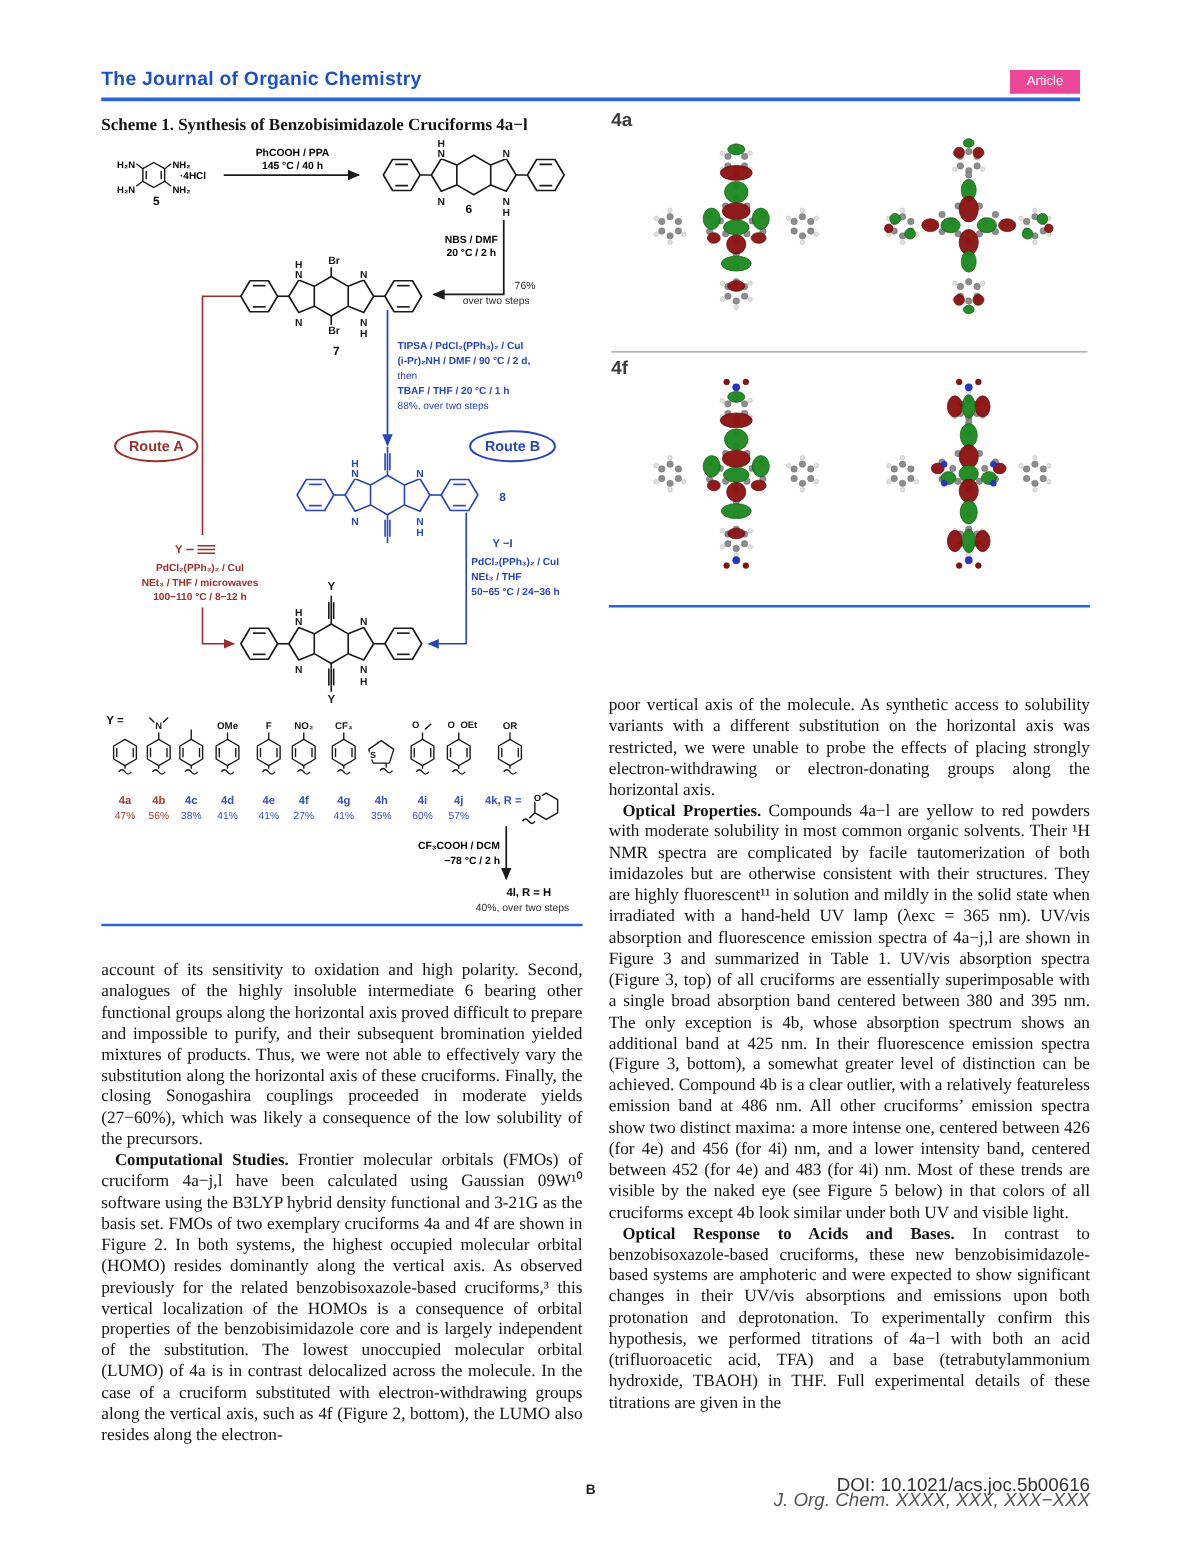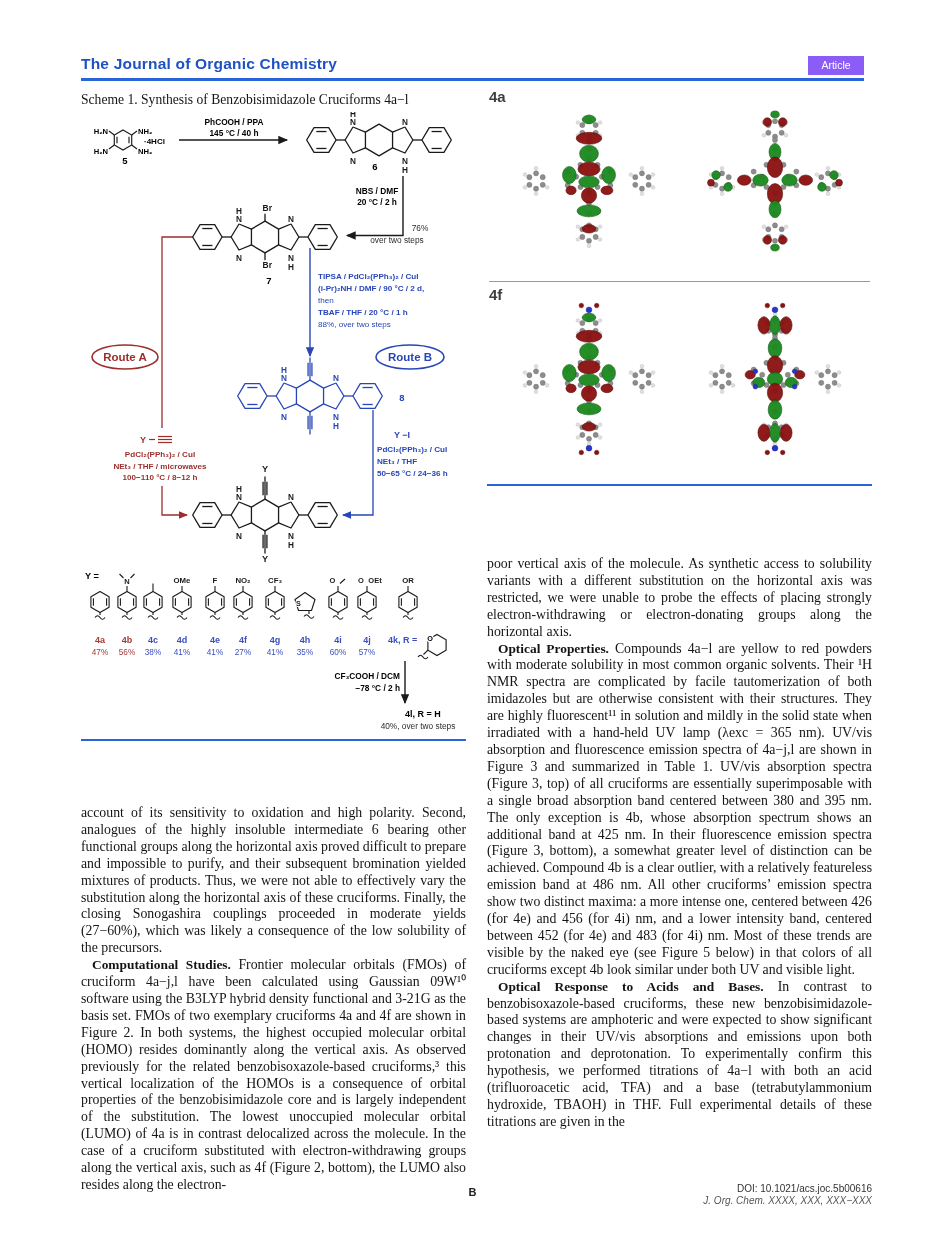--- a/index.html
+++ b/index.html
@@ -1,51 +1,51 @@
 <!DOCTYPE html>
 <html><head>
 <meta charset="utf-8">
 <style>
   html,body{margin:0;padding:0;background:#9a9a9a;}
   .page{position:relative;width:945px;height:1245px;background:#ffffff;overflow:hidden;
         font-family:"Liberation Serif",serif;color:#141414;}
   
   .jtitle{position:absolute;left:81px;top:55px;font-family:"Liberation Sans",sans-serif;
           font-weight:bold;font-size:15.5px;color:#1d52c4;letter-spacing:.2px;}
-  .badge{position:absolute;right:81px;top:56px;width:56px;height:19px;background:#8b5cf6;
+  .badge{position:absolute;right:81px;top:56px;width:56px;height:19px;background:#ec4899;
          color:#fff;font-family:"Liberation Sans",sans-serif;font-size:10.5px;line-height:19px;
          text-align:center;}
   .hrule{position:absolute;left:81px;right:81px;top:78px;height:2.5px;background:#2b63d9;}
   
-  .scheme-title{position:absolute;left:81px;top:92px;width:390px;font-weight:normal;font-size:13.6px;}
+  .scheme-title{position:absolute;left:81px;top:92px;width:390px;font-weight:bold;font-size:13.6px;}
   #scheme-svg{position:absolute;left:81px;top:112px;width:384px;height:628px;}
   .scheme-rule{position:absolute;left:81px;top:739px;width:385px;height:2px;background:#2b63d9;}
   
   .col{position:absolute;width:385px;font-size:13.8px;line-height:16.9px;text-align:justify;}
-  #col-left{left:81px;top:805px;}
+  #col-left{left:81px;top:768px;}
   #col-right{left:487px;top:556px;}
   .para{margin:0;}
   .para.ind{text-indent:11px;}
   .rhead{font-family:Liberation Serif, serif;font-weight:bold;font-size:13.4px;}
   
   .figure{position:absolute;left:487px;top:84px;width:385px;}
   .fig-panel{position:relative;height:197px;}
   .fig-label{position:absolute;left:2px;top:4px;font-family:"Liberation Sans",sans-serif;
              font-weight:bold;font-size:15px;color:#3e3e3e;}
   .mo{position:absolute;top:2px;}
   .mo.l{left:26px;width:152px;height:190px;}
   .mo.r{left:212px;width:152px;height:190px;}
   .fig-div{height:1px;background:#9a9a9a;margin:0 2px;}
   .caption{margin-top:9px;font-size:12.2px;line-height:16.8px;text-align:justify;}
   .cap-rule{margin-top:5px;height:2px;background:#2b63d9;}
   
   .pageletter{position:absolute;left:0;right:0;top:1186px;text-align:center;
               font-family:"Liberation Sans",sans-serif;font-weight:bold;font-size:11px;color:#222;}
   .doiblock{position:absolute;right:73px;top:1183px;text-align:right;
-            font-family:"Liberation Sans",sans-serif;font-size:10px;color:#333;line-height:11.5px;}
+            font-family:"Liberation Sans",sans-serif;font-size:15px;color:#333;line-height:11.5px;}
   .doiblock .cit{font-style:italic;color:#555;}
   svg text{font-family:"Liberation Sans",sans-serif;}
 </style>
 </head>
 <body>
 
 <div class="page">
 
   <div class="jtitle">The Journal of Organic Chemistry</div>
   <div class="badge">Article</div>

